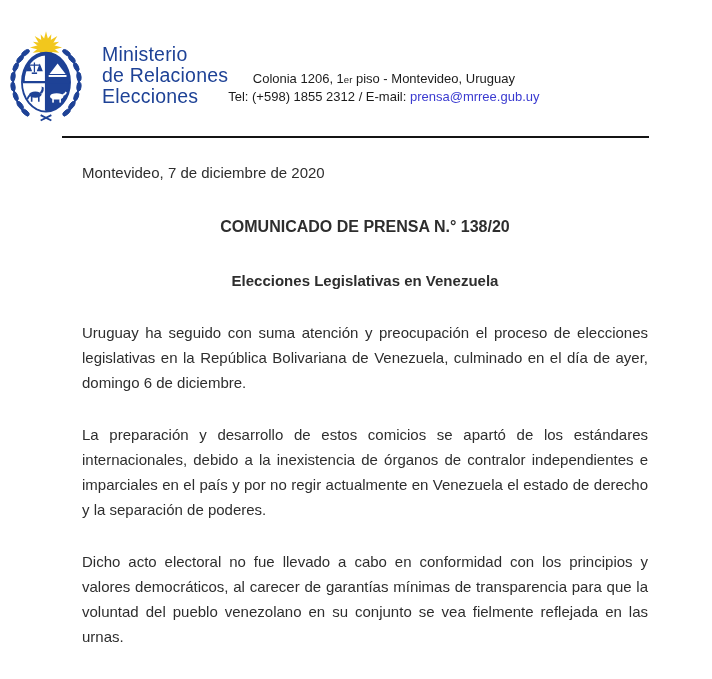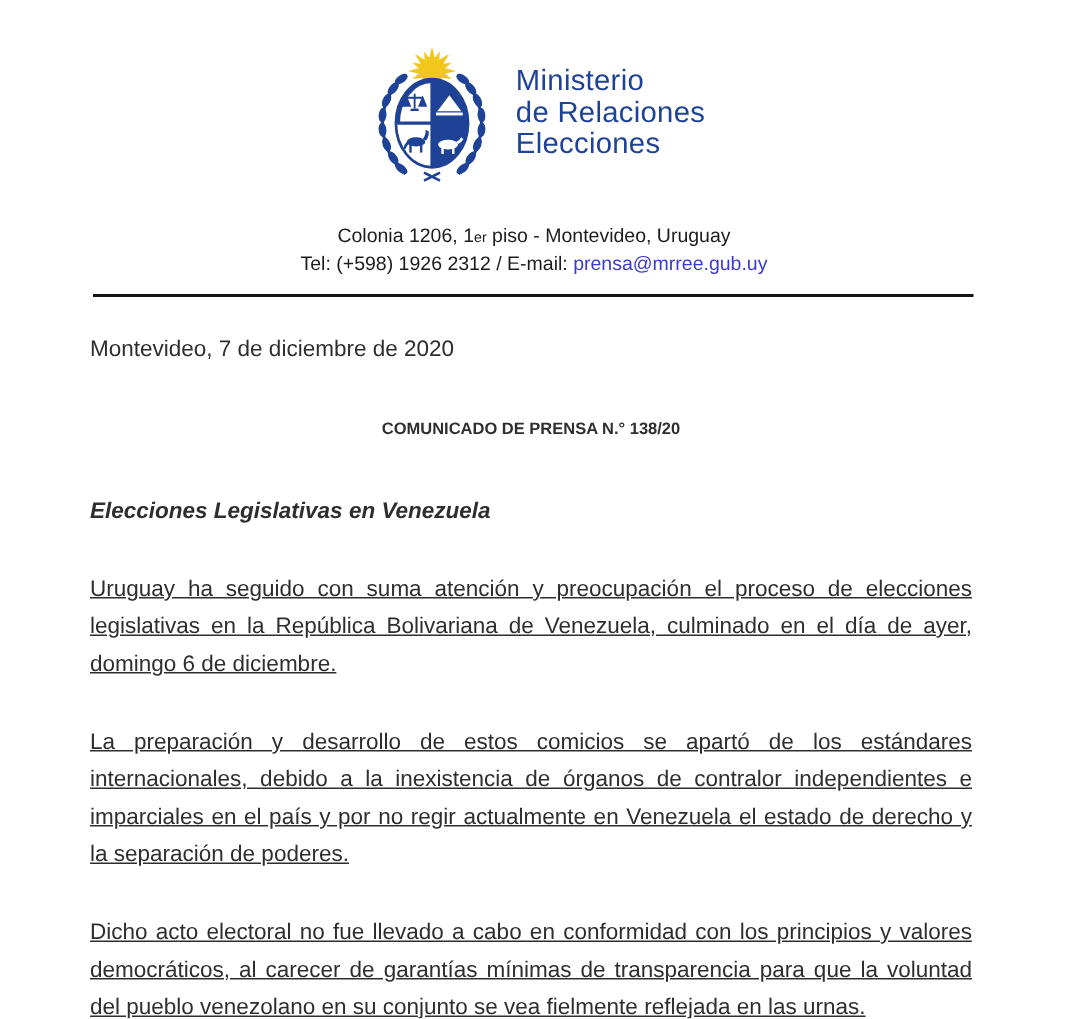--- a/index.html
+++ b/index.html
@@ -13,21 +13,20 @@
     width: 712px;
     height: 679px;
     background: #ffffff;
     overflow: hidden;
     color: #2e2e2e;
   }
   
   .letterhead {
     padding-top: 26px;
     display: flex;
-    flex-direction: column;
     align-items: center;
   }
   .logo-row {
     display: flex;
     align-items: center;
     justify-content: center;
     gap: 10px;
   }
   .coat {
     width: 92px;
@@ -57,44 +56,42 @@
     cursor: pointer;
   }
   .rule {
     margin: 12px auto 0 62px;
     width: 587px;
     border: 0;
     border-top: 2px solid #141414;
   }
   
   .doc-body {
-    padding: 22px 64px 0 60px;
+    padding: 22px 64px 0 82px;
     font-size: 15px;
     line-height: 25px;
   }
   .dateline {
     margin: 0 0 0 0;
   }
   .doc-title {
     text-align: center;
     font-weight: 700;
-    font-size: 11px;
+    font-size: 16px;
     margin: 29px 0 0 0;
   }
   .doc-subtitle {
-    text-align: left;
+    text-align: center;
     font-weight: 700;
     font-size: 15px;
     margin: 29px 0 0 0;
-    font-style: italic;
   }
   .para {
     text-align: justify;
     margin: 27px 0 0 0;
-    text-decoration: underline;
   }
 </style>
 </head>
 <body>
 
 <div class="page">
 
   <div class="letterhead">
     <div class="logo-row">
 
@@ -196,21 +193,21 @@
 
       <div class="ministry-name">
         <div class="light">Ministerio</div>
         <div class="bold">de Relaciones</div>
         <div class="bold">Elecciones</div>
       </div>
     </div>
 
     <div class="address-block">
       <div><span>Colonia 1206, 1</span><span class="sup">er</span><span> piso - Montevideo, Uruguay</span></div>
-      <div><span>Tel: (+598) 1926 2312 / E-mail: </span><a class="email-link"><span>prensa@mrree.gub.uy</span></a></div>
+      <div><span>Tel: (+598) 1855 2312 / E-mail: </span><a class="email-link"><span>prensa@mrree.gub.uy</span></a></div>
     </div>
   </div>
 
   <hr class="rule">
 
   <div class="doc-body">
     <p class="dateline">Montevideo, 7 de diciembre de 2020</p>
     <p class="doc-title">COMUNICADO DE PRENSA N.° 138/20</p>
     <p class="doc-subtitle">Elecciones Legislativas en Venezuela</p>
     <p class="para">Uruguay ha seguido con suma atención y preocupación el proceso de elecciones legislativas en la República Bolivariana de Venezuela, culminado en el día de ayer, domingo 6 de diciembre.</p>

